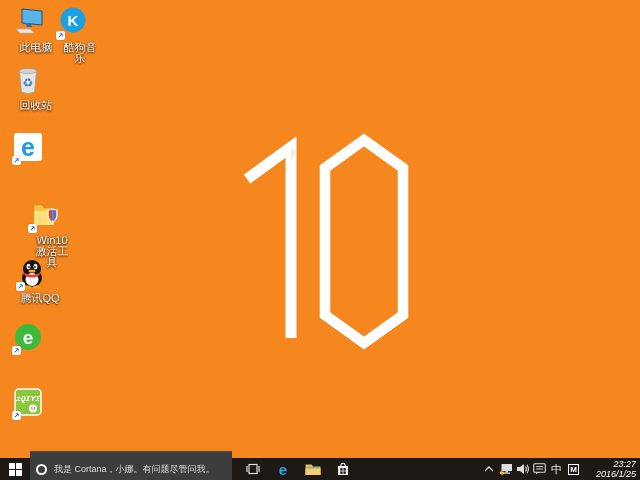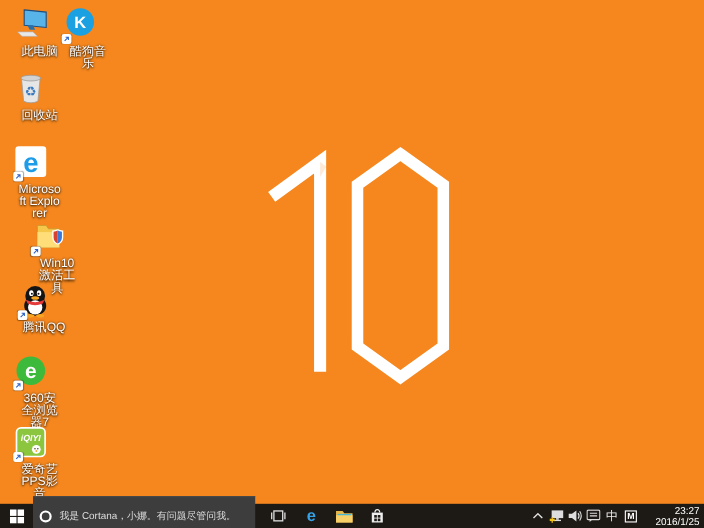--- a/index.html
+++ b/index.html
@@ -46,21 +46,21 @@
   .cortana-ring { width:11px; height:11px; border:2px solid #fff; border-radius:50%; flex:none; }
   .search-text { margin-left:7px; font-size:9px; color:#DDD; white-space:nowrap; overflow:hidden; }
   .center-icons { display:flex; margin-left:6px; }
   .tb-btn { width:30px; height:22px; display:flex; align-items:center; justify-content:center; }
   .edge-glyph { font-size:15px; font-weight:bold; color:#35A3E8; }
   .spacer { flex:1; }
   .tray { display:flex; align-items:center; }
   .tray-btn { width:17px; height:22px; display:flex; align-items:center; justify-content:center; }
   .ime-mode { font-size:11px; color:#EEE; }
   .ime-badge { font-size:8px; font-weight:bold; color:#fff; border:1px solid #fff; padding:0 1px; line-height:9px; }
-  .clock { width:58px; padding-right:4px; text-align:right; color:#fff; font-size:9px; line-height:10px; }
+  .clock { width:58px; padding-right:4px; text-align:right; color:#fff; font-size:9px; line-height:10px;font-style:italic; }
 </style>
 </head>
 <body>
 
 <div class="desktop">
 
   <div class="dicon" style="left:0px; top:6px;">
     <div class="art">
       <svg class="main" viewBox="0 0 32 32">
         <polygon points="10,3 30,5 30,19 10,17" fill="#57B3E8" stroke="#1C4F80" stroke-width="1"></polygon>
@@ -102,21 +102,20 @@
       <svg class="main" viewBox="0 0 32 32">
         <rect x="2" y="2" width="28" height="28" rx="3" fill="#FFFFFF"></rect>
         <text x="16" y="25" font-size="25" font-weight="bold" fill="#1E9CE8" text-anchor="middle">e</text>
       </svg>
       <div class="shortcut">
         <svg viewBox="0 0 10 10">
             <path d="M2.5 7.5 L6.8 3.2 M3.8 2.6 h3.6 v3.6" stroke="#2E63C6" stroke-width="1.4" fill="none"></path>
           </svg>
       </div>
     </div>
-    <div class="lbl">Microsoft Explorer</div>
   </div>
 
   <div class="dicon" style="left:16px; top:199px;">
     <div class="art">
       <svg class="main" viewBox="0 0 32 32">
         <path d="M6 6 h8 l2 3 h10 v17 H6 Z" fill="#F5C84C" stroke="#C79A2E" stroke-width="0.7"></path>
         <rect x="6" y="12" width="20" height="14" fill="#FFDE7A"></rect>
         <path d="M24.5 9.5 q-3.8 1.1 -5 1.1 v6 q0 4.8 5 7 q5 -2.2 5 -7 v-6 q-1.2 0 -5 -1.1 Z" fill="#fff"></path>
         <path d="M24.5 10.6 v11.8 q-3.8 -2 -3.8 -5.8 v-5 q2.2 -0.3 3.8 -1 Z" fill="#D8402F"></path>
         <path d="M24.5 10.6 v11.8 q3.8 -2 3.8 -5.8 v-5 q-2.2 -0.3 -3.8 -1 Z" fill="#3B78D8"></path>
@@ -159,40 +158,38 @@
       <svg class="main" viewBox="0 0 32 32">
         <circle cx="16" cy="16" r="13" fill="#3DBA3B"></circle>
         <text x="16" y="23" font-size="19" font-weight="bold" fill="#fff" text-anchor="middle">e</text>
       </svg>
       <div class="shortcut">
         <svg viewBox="0 0 10 10">
             <path d="M2.5 7.5 L6.8 3.2 M3.8 2.6 h3.6 v3.6" stroke="#2E63C6" stroke-width="1.4" fill="none"></path>
           </svg>
       </div>
     </div>
-    <div class="lbl">360安全浏览器7</div>
-  </div>
-
-  <div class="dicon" style="left:0px; top:386px;">
+  </div>
+
+  <div class="dicon" style="left:0px; top:386px;font-family:Liberation Mono, monospace;">
     <div class="art">
       <svg class="main" viewBox="0 0 32 32">
         <rect x="3" y="3" width="26" height="26" rx="4" fill="#8CC63F" stroke="#fff" stroke-width="1.5"></rect>
         <text x="16" y="15" font-size="8" font-weight="bold" font-style="italic" fill="#fff" text-anchor="middle">iQIYI</text>
         <circle cx="21" cy="22.5" r="4" fill="#fff"></circle>
         <circle cx="19.8" cy="22" r="0.7" fill="#5B4326"></circle>
         <circle cx="22.4" cy="22" r="0.7" fill="#5B4326"></circle>
         <circle cx="21" cy="24" r="0.8" fill="#F6A623"></circle>
       </svg>
       <div class="shortcut">
         <svg viewBox="0 0 10 10">
             <path d="M2.5 7.5 L6.8 3.2 M3.8 2.6 h3.6 v3.6" stroke="#2E63C6" stroke-width="1.4" fill="none"></path>
           </svg>
       </div>
     </div>
-    <div class="lbl">爱奇艺PPS影音</div>
   </div>
 
   <svg class="logo-svg" width="180" height="218" viewBox="0 0 180 218">
     <polyline points="9,47 53,15 53,206" fill="none" stroke="#FFFFFF" stroke-width="11" stroke-linejoin="miter"></polyline>
     <polygon points="53,15 58.5,19.5 53,29" fill="#F5871E" opacity="0.18"></polygon>
     <polygon points="126,8 165,36 165,183 126,211 87,183 87,36" fill="none" stroke="#FFFFFF" stroke-width="10.5" stroke-linejoin="miter"></polygon>
   </svg>
 </div>
 
 <div class="taskbar">

